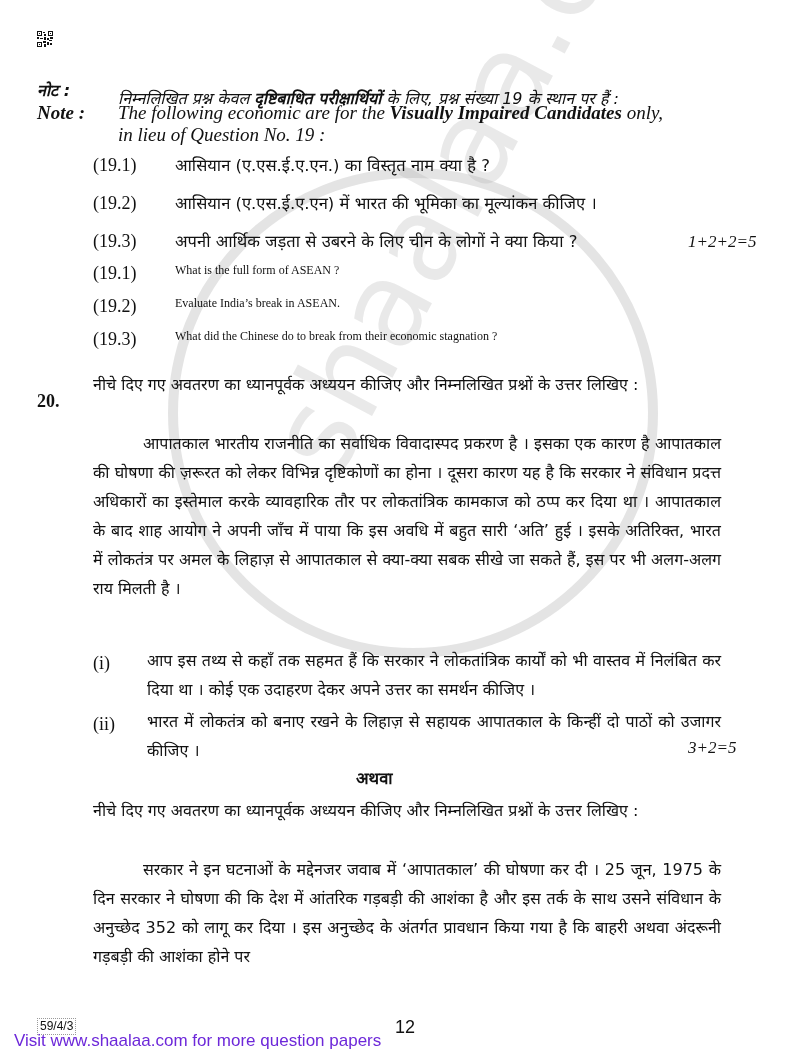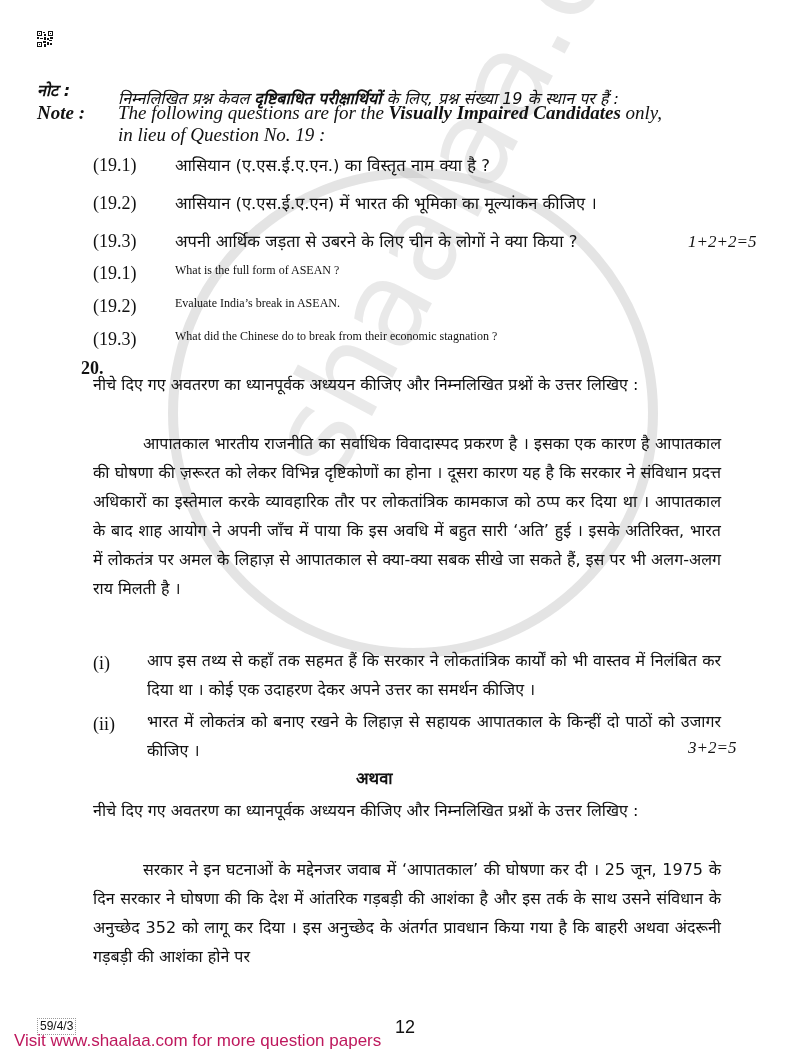--- a/index.html
+++ b/index.html
@@ -22,21 +22,21 @@
   .marks { font-family: "Liberation Serif", serif; font-size: 17px; font-style: italic; }
 
   .justify { position: absolute; left: 93px; width: 628px; font-family: "DejaVu Sans", sans-serif; font-size: 16px; line-height: 29px; text-align: justify; text-align-last: left; }
   .indent { text-indent: 50px; }
 
   .watermark { position: absolute; left: 168px; top: 168px; width: 470px; height: 470px; border: 10px solid rgba(170,170,170,0.32); border-radius: 50%; pointer-events: none; }
   .wm-text { position: absolute; left: 240px; top: 430px; font-family: "DejaVu Sans", sans-serif; font-size: 118px; color: rgba(170,170,170,0.26); transform: rotate(-62deg); transform-origin: left top; pointer-events: none; letter-spacing: 2px; }
 
   .footer-code { position: absolute; left: 37px; top: 1018px; padding: 0 2px; border: 1px dotted #999; font-family: "Liberation Sans", sans-serif; font-size: 12px; line-height: 15px; }
   .footer-page { position: absolute; left: 395px; top: 1017px; font-family: "Liberation Sans", sans-serif; font-size: 18px; }
-  .footer-visit { position: absolute; left: 14px; top: 1031px; font-family: "Liberation Sans", sans-serif; font-size: 17px; color: #be185d; }
+  .footer-visit { position: absolute; left: 14px; top: 1031px; font-family: "Liberation Sans", sans-serif; font-size: 17px; color: #6d28d9; }
 </style>
 </head>
 <body>
 
 <div class="watermark"></div>
 <div class="wm-text">shaalaa.com</div>
 
 <div class="qr">
   <svg width="16" height="16" viewBox="0 0 16 16">
     <rect x="0" y="0" width="5" height="5" fill="#111"></rect>
@@ -63,21 +63,21 @@
   </svg>
 </div>
 
 <div class="abs label-note-hi">नोट :</div>
 <div class="abs hi-i" style="left:118px; top:79px;">
   <span>निम्नलिखित प्रश्न केवल </span><span class="b">दृष्टिबाधित परीक्षार्थियों</span><span> के लिए, प्रश्न संख्या 19 के स्थान पर हैं :</span>
 </div>
 
 <div class="abs label-note-en">Note :</div>
 <div class="abs en-i" style="left:118px; top:102px;">
-  <span>The following questions are for the </span><span class="b">Visually Impaired Candidates</span><span> only,</span>
+  <span>The following economic are for the </span><span class="b">Visually Impaired Candidates</span><span> only,</span>
 </div>
 <div class="abs en-i" style="left:118px; top:124px;">in lieu of Question No. 19 :</div>
 
 <div>
   <div class="abs num" style="left:93px; top:155px;">(19.1)</div>
   <div class="abs hi" style="left:175px; top:153px;">आसियान (ए.एस.ई.ए.एन.) का विस्तृत नाम क्या है ?</div>
 
   <div class="abs num" style="left:93px; top:193px;">(19.2)</div>
   <div class="abs hi" style="left:175px; top:191px;">आसियान (ए.एस.ई.ए.एन) में भारत की भूमिका का मूल्यांकन कीजिए ।</div>
 
@@ -90,21 +90,21 @@
   <div class="abs num" style="left:93px; top:263px;">(19.1)</div>
   <div class="abs en" style="left:175px; top:263px;">What is the full form of ASEAN ?</div>
 
   <div class="abs num" style="left:93px; top:296px;">(19.2)</div>
   <div class="abs en" style="left:175px; top:296px;">Evaluate India’s break in ASEAN.</div>
 
   <div class="abs num" style="left:93px; top:329px;">(19.3)</div>
   <div class="abs en" style="left:175px; top:329px;">What did the Chinese do to break from their  economic stagnation ?</div>
 </div>
 
-<div class="abs num b" style="left:37px; top:358px;margin-left:44px;">20.</div>
+<div class="abs num b" style="left:37px; top:391px;">20.</div>
 <div class="justify" style="top:370px;">नीचे दिए गए अवतरण का ध्यानपूर्वक अध्ययन कीजिए और निम्नलिखित प्रश्नों के उत्तर लिखिए :</div>
 <div class="justify indent" style="top:429px;">आपातकाल भारतीय राजनीति का सर्वाधिक विवादास्पद प्रकरण है । इसका एक कारण है आपातकाल की घोषणा की ज़रूरत को लेकर विभिन्न दृष्टिकोणों का होना । दूसरा कारण यह है कि सरकार ने संविधान प्रदत्त अधिकारों का इस्तेमाल करके व्यावहारिक तौर पर लोकतांत्रिक कामकाज को ठप्प कर दिया था । आपातकाल के बाद शाह आयोग ने अपनी जाँच में पाया कि इस अवधि में बहुत सारी ‘अति’ हुई । इसके अतिरिक्त, भारत में लोकतंत्र पर अमल के लिहाज़ से आपातकाल से क्या-क्या सबक सीखे जा सकते हैं, इस पर भी अलग-अलग राय मिलती है ।</div>
 
 <div class="abs num" style="left:93px; top:653px;">(i)</div>
 <div class="justify" style="left:147px; width:574px; top:646px;">आप इस तथ्य से कहाँ तक सहमत हैं कि सरकार ने लोकतांत्रिक कार्यों को भी वास्तव में निलंबित कर दिया था । कोई एक उदाहरण देकर अपने उत्तर का समर्थन कीजिए ।</div>
 
 <div class="abs num" style="left:93px; top:714px;">(ii)</div>
 <div class="justify" style="left:147px; width:574px; top:707px;">भारत में लोकतंत्र को बनाए रखने के लिहाज़ से सहायक आपातकाल के किन्हीं दो पाठों को उजागर कीजिए ।</div>
 <div class="abs marks" style="left:688px; top:738px;">3+2=5</div>
 

